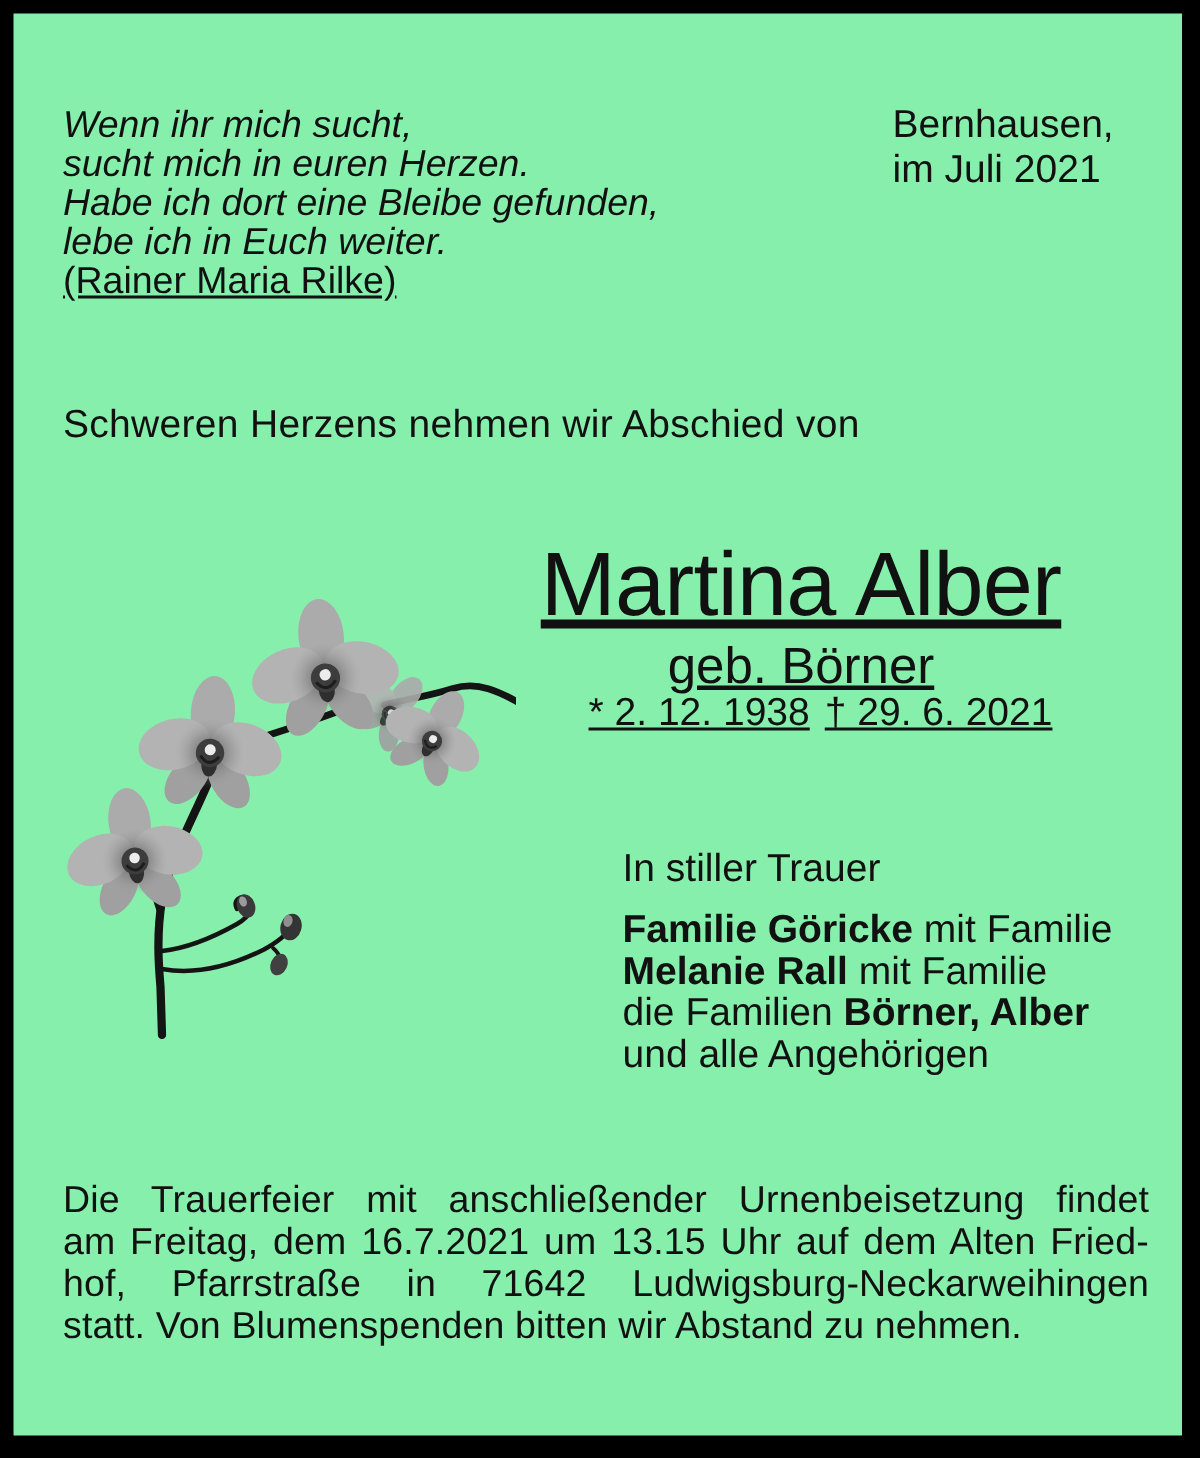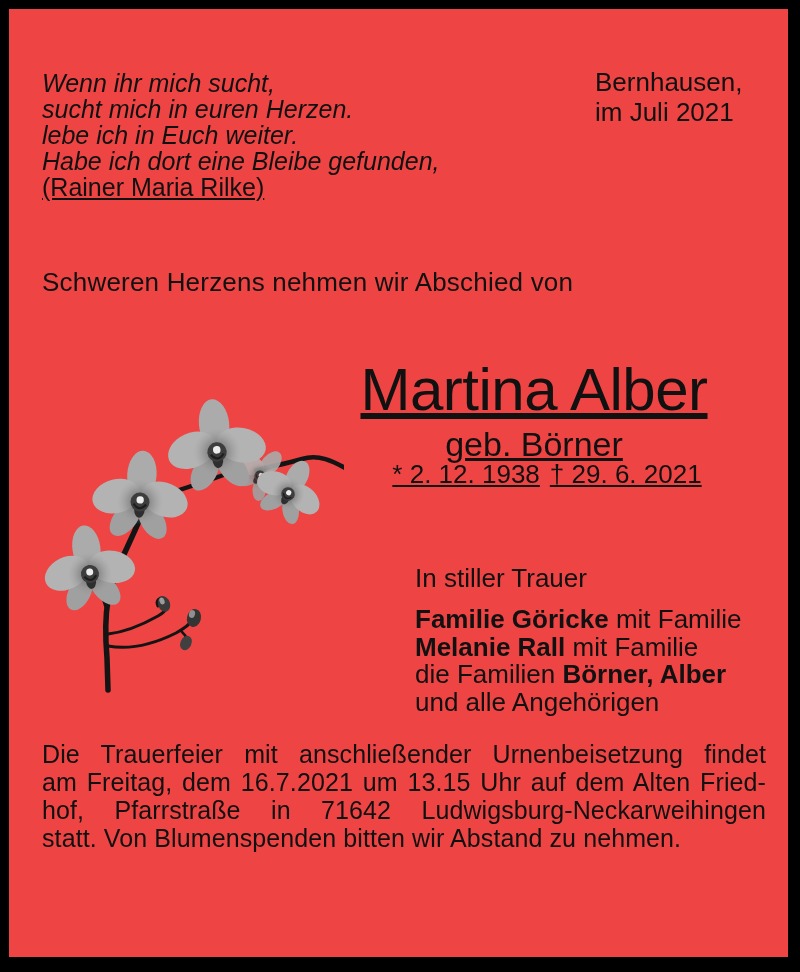--- a/index.html
+++ b/index.html
@@ -6,21 +6,21 @@
   body{
     width:800px;height:972px;
     background:#000;
     font-family:"Liberation Sans","DejaVu Sans",sans-serif;
     color:#111;
     position:relative;
     overflow:hidden;
   }
   .sheet{
     position:absolute;left:9px;top:9px;width:779px;height:948px;
-    background:#ef4444;
+    background:#86efac;
   }
   .abs{position:absolute;}
   
   .quote{left:33px;top:61px;font-size:25px;line-height:26px;}
   .quote .q{font-style:italic;}
   .quote .attr{font-style:normal;text-decoration:underline;}
   
   .dateline{left:586px;top:58px;font-size:26px;line-height:30px;}
   
   .intro{left:33px;top:258px;font-size:26px;line-height:30px;letter-spacing:.2px;}
@@ -28,35 +28,35 @@
   .namewrap{left:300px;top:348px;width:450px;text-align:center;text-decoration:underline;}
   .bigname{font-size:60px;line-height:66px;letter-spacing:-.5px;white-space:nowrap;}
   .maiden{font-size:34px;line-height:30px;margin-top:6px;}
   .dates{font-size:26px;line-height:30px;padding-left:26px;}
   .dates .death{margin-left:10px;}
   
   .mhead{left:406px;top:554px;font-size:26px;line-height:30px;}
   .mourners{left:406px;top:597px;font-size:26px;line-height:27.5px;}
   .mourners b{font-weight:bold;}
   
-  .funeral{left:33px;top:731px;width:724px;font-size:25px;line-height:28px;letter-spacing:.1px;}
+  .funeral{left:33px;top:777px;width:724px;font-size:25px;line-height:28px;letter-spacing:.1px;}
   .funeral .jline{text-align:justify;text-align-last:justify;}
   .funeral .lline{text-align:left;}
   svg .stem{stroke:#141414;fill:none;stroke-linecap:round;}
 </style>
 </head>
 <body>
 
 <div class="sheet">
 
   <div class="abs quote">
     <div class="q">Wenn ihr mich sucht,</div>
     <div class="q">sucht mich in euren Herzen.</div>
+    <div class="q">Habe ich dort eine Bleibe gefunden,</div>
     <div class="q">lebe ich in Euch weiter.</div>
-    <div class="q">Habe ich dort eine Bleibe gefunden,</div>
     <div class="attr">(Rainer Maria Rilke)</div>
   </div>
 
   <div class="abs dateline">
     <div>Bernhausen,</div>
     <div>im Juli 2021</div>
   </div>
 
   <div class="abs intro">Schweren Herzens nehmen wir Abschied von</div>
 

